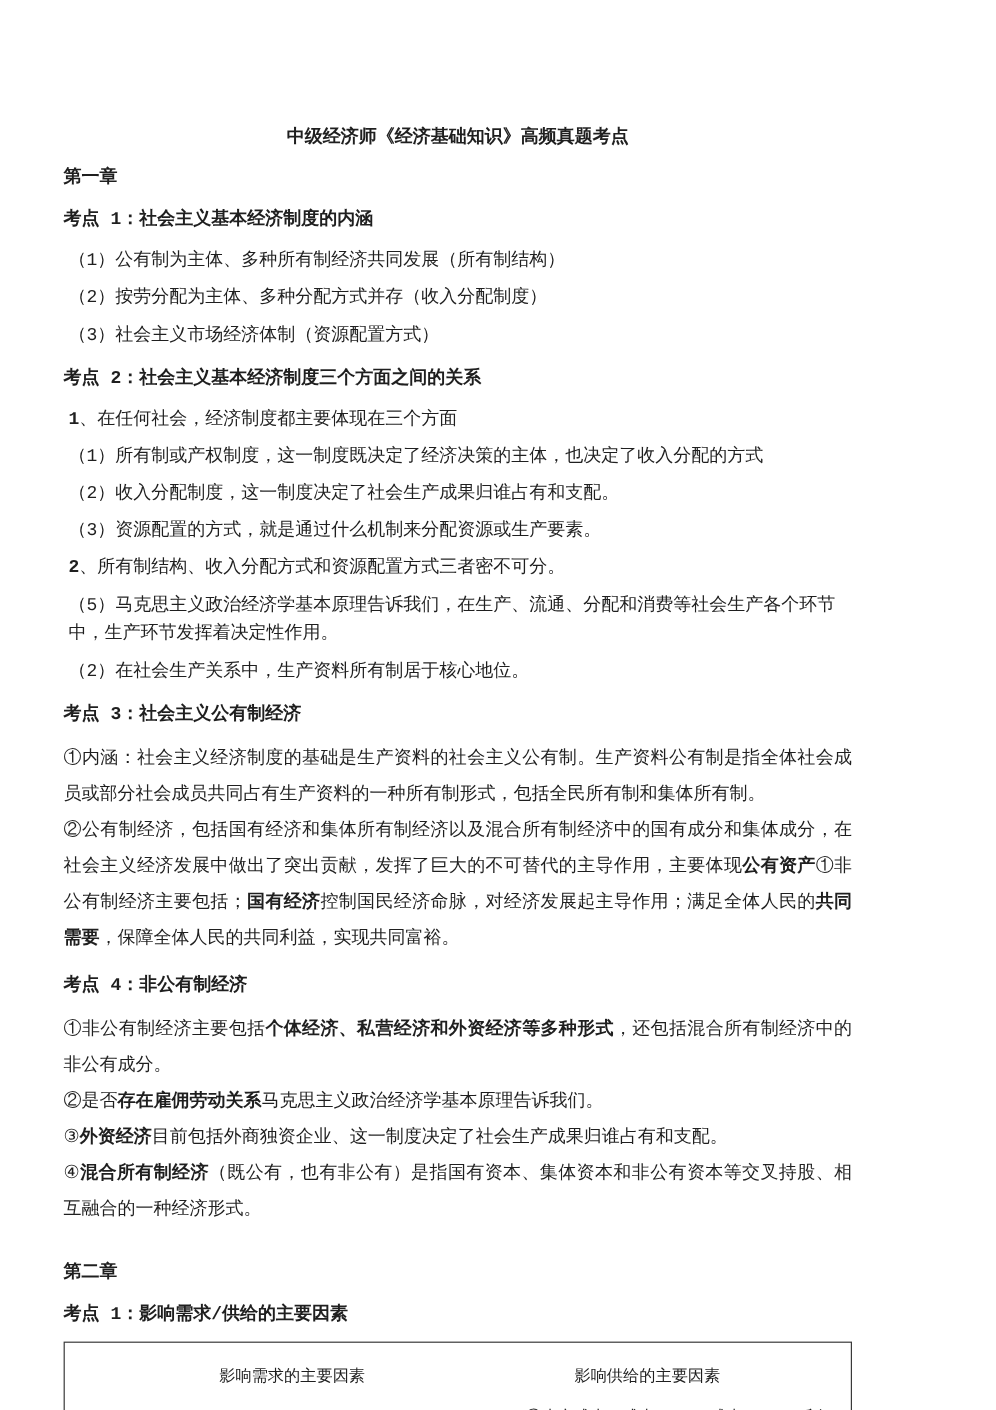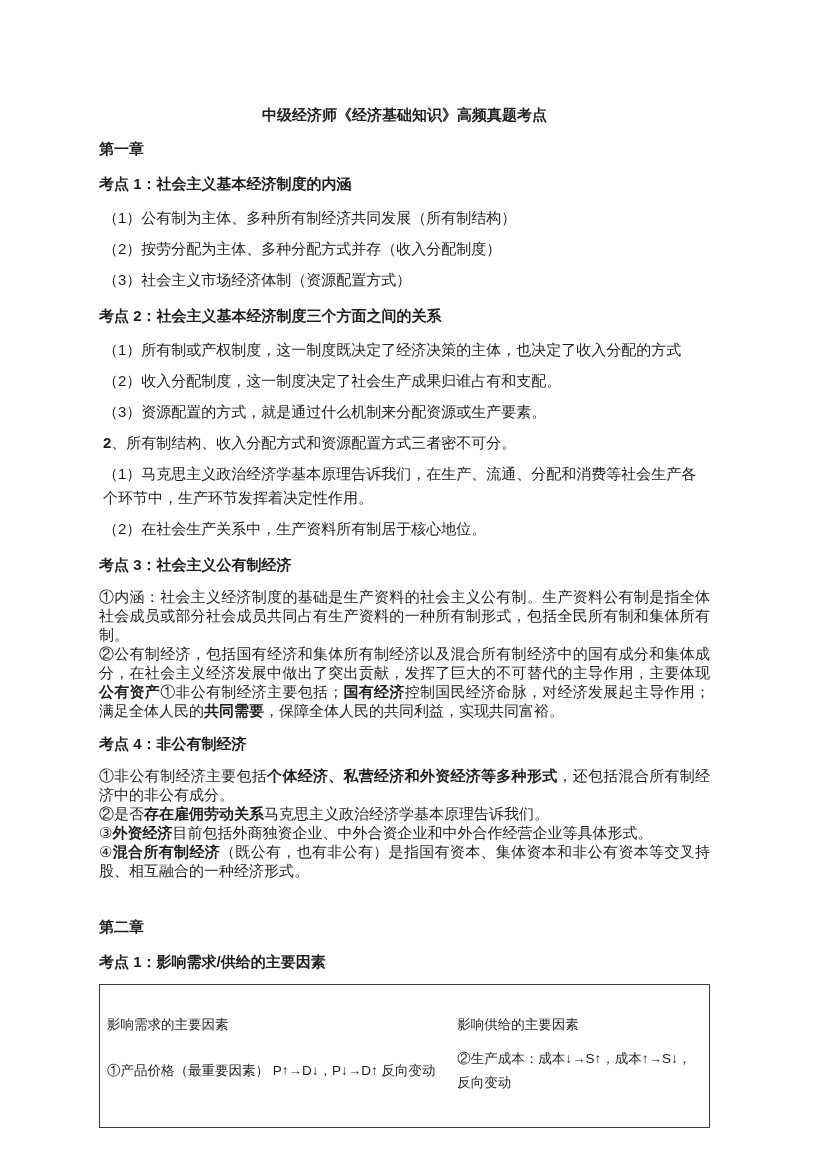--- a/index.html
+++ b/index.html
@@ -3,81 +3,82 @@
 <meta charset="utf-8">
 <style>
   * { box-sizing: border-box; }
   html, body { margin: 0; padding: 0; background: #ffffff; }
   .page {
     position: relative;
     width: 830px;
     height: 1175px;
     margin: 0 auto;
     background: #ffffff;
-    padding: 104px 120px 40px 99px;
-    font-family: Liberation Sans, sans-serif;
+    padding: 104px 120px 40px 53px;
+    font-family: Liberation Mono, monospace;
     font-size: 15px;
     color: #1f1f1f;
     overflow: hidden;
   }
   p { margin: 0; }
   .doc-title {
     font-weight: 700;
     text-align: center;
     font-size: 15px;
     line-height: 22px;
     margin: 0 0 12px 0;
   }
   .b-chapter { font-weight: 700; line-height: 22px; margin: 12px 0 12px; }
-  .b-chapter.ch2 { margin-top: 36px; }
+  .b-chapter.ch2 { margin-top: 26px; }
   .b-heading { font-weight: 700; line-height: 22px; margin: 13px 0 11px; }
   .b-item { line-height: 24px; margin: 7px 4px; }
-  .b-para { line-height: 19px; margin: 0; text-align: justify; }
+  .b-para { line-height: 30px; margin: 0; text-align: justify; }
   .run-b { font-weight: 700; }
   
   .tbl {
     display: flex;
     border: 1px solid #3a3a3a;
     margin-top: 9px;
     font-size: 13.5px;
     min-height: 144px;
   }
   .tbl-col { padding: 10px 8px 10px 7px; }
   .tbl-col.c0 { width: 58%; }
   .tbl-col.c1 { width: 42%; padding-left: 4px; }
-  .tbl-header { line-height: 20px; margin: 20px 0 0 0; }
+  .tbl-header { text-align: center; line-height: 20px; margin: 10px 0 0 0; }
   .tbl-col.c0 .tbl-header { margin-bottom: 24px; }
   .tbl-col.c1 .tbl-header { margin-bottom: 12px; padding-right: 60px; }
   .tbl-line { line-height: 24px; margin: 5px 0; }
 </style>
 </head>
 <body>
 
 <div class="page">
   <p class="doc-title">中级经济师《经济基础知识》高频真题考点</p>
   <div>
       <p class="b-chapter"><span class="run-b">第一章</span></p>
       <p class="b-heading"><span class="run-b">考点 1：社会主义基本经济制度的内涵</span></p>
       <p class="b-item"><span>（1）公有制为主体、多种所有制经济共同发展（所有制结构）</span></p>
       <p class="b-item"><span>（2）按劳分配为主体、多种分配方式并存（收入分配制度）</span></p>
       <p class="b-item"><span>（3）社会主义市场经济体制（资源配置方式）</span></p>
       <p class="b-heading"><span class="run-b">考点 2：社会主义基本经济制度三个方面之间的关系</span></p>
+      <p class="b-item"><span class="run-b">1</span><span>、在任何社会，经济制度都主要体现在三个方面</span></p>
       <p class="b-item"><span>（1）所有制或产权制度，这一制度既决定了经济决策的主体，也决定了收入分配的方式</span></p>
       <p class="b-item"><span>（2）收入分配制度，这一制度决定了社会生产成果归谁占有和支配。</span></p>
       <p class="b-item"><span>（3）资源配置的方式，就是通过什么机制来分配资源或生产要素。</span></p>
       <p class="b-item"><span class="run-b">2</span><span>、所有制结构、收入分配方式和资源配置方式三者密不可分。</span></p>
-      <p class="b-item"><span>（1）马克思主义政治经济学基本原理告诉我们，在生产、流通、分配和消费等社会生产各个环节中，生产环节发挥着决定性作用。</span></p>
+      <p class="b-item"><span>（5）马克思主义政治经济学基本原理告诉我们，在生产、流通、分配和消费等社会生产各个环节中，生产环节发挥着决定性作用。</span></p>
       <p class="b-item"><span>（2）在社会生产关系中，生产资料所有制居于核心地位。</span></p>
       <p class="b-heading"><span class="run-b">考点 3：社会主义公有制经济</span></p>
       <p class="b-para"><span>①内涵：社会主义经济制度的基础是生产资料的社会主义公有制。生产资料公有制是指全体社会成员或部分社会成员共同占有生产资料的一种所有制形式，包括全民所有制和集体所有制。</span></p>
       <p class="b-para"><span>②公有制经济，包括国有经济和集体所有制经济以及混合所有制经济中的国有成分和集体成分，在社会主义经济发展中做出了突出贡献，发挥了巨大的不可替代的主导作用，主要体现</span><span class="run-b">公有资产</span><span>①非公有制经济主要包括；</span><span class="run-b">国有经济</span><span>控制国民经济命脉，对经济发展起主导作用；满足全体人民的</span><span class="run-b">共同需要</span><span>，保障全体人民的共同利益，实现共同富裕。</span></p>
       <p class="b-heading"><span class="run-b">考点 4：非公有制经济</span></p>
       <p class="b-para"><span>①非公有制经济主要包括</span><span class="run-b">个体经济、私营经济和外资经济等多种形式</span><span>，还包括混合所有制经济中的非公有成分。</span></p>
       <p class="b-para"><span>②是否</span><span class="run-b">存在雇佣劳动关系</span><span>马克思主义政治经济学基本原理告诉我们。</span></p>
-      <p class="b-para"><span>③</span><span class="run-b">外资经济</span><span>目前包括外商独资企业、中外合资企业和中外合作经营企业等具体形式。</span></p>
+      <p class="b-para"><span>③</span><span class="run-b">外资经济</span><span>目前包括外商独资企业、这一制度决定了社会生产成果归谁占有和支配。</span></p>
       <p class="b-para"><span>④</span><span class="run-b">混合所有制经济</span><span>（既公有，也有非公有）是指国有资本、集体资本和非公有资本等交叉持股、相互融合的一种经济形式。</span></p>
       <p class="b-chapter ch2"><span class="run-b">第二章</span></p>
       <p class="b-heading"><span class="run-b">考点 1：影响需求/供给的主要因素</span></p>
       <div class="tbl">
         <div class="tbl-col c0">
           <div class="tbl-header">影响需求的主要因素</div>
           <p class="tbl-line">①产品价格（最重要因素） P↑→D↓，P↓→D↑ 反向变动</p>
         </div>
         <div class="tbl-col c1">
           <div class="tbl-header">影响供给的主要因素</div>

